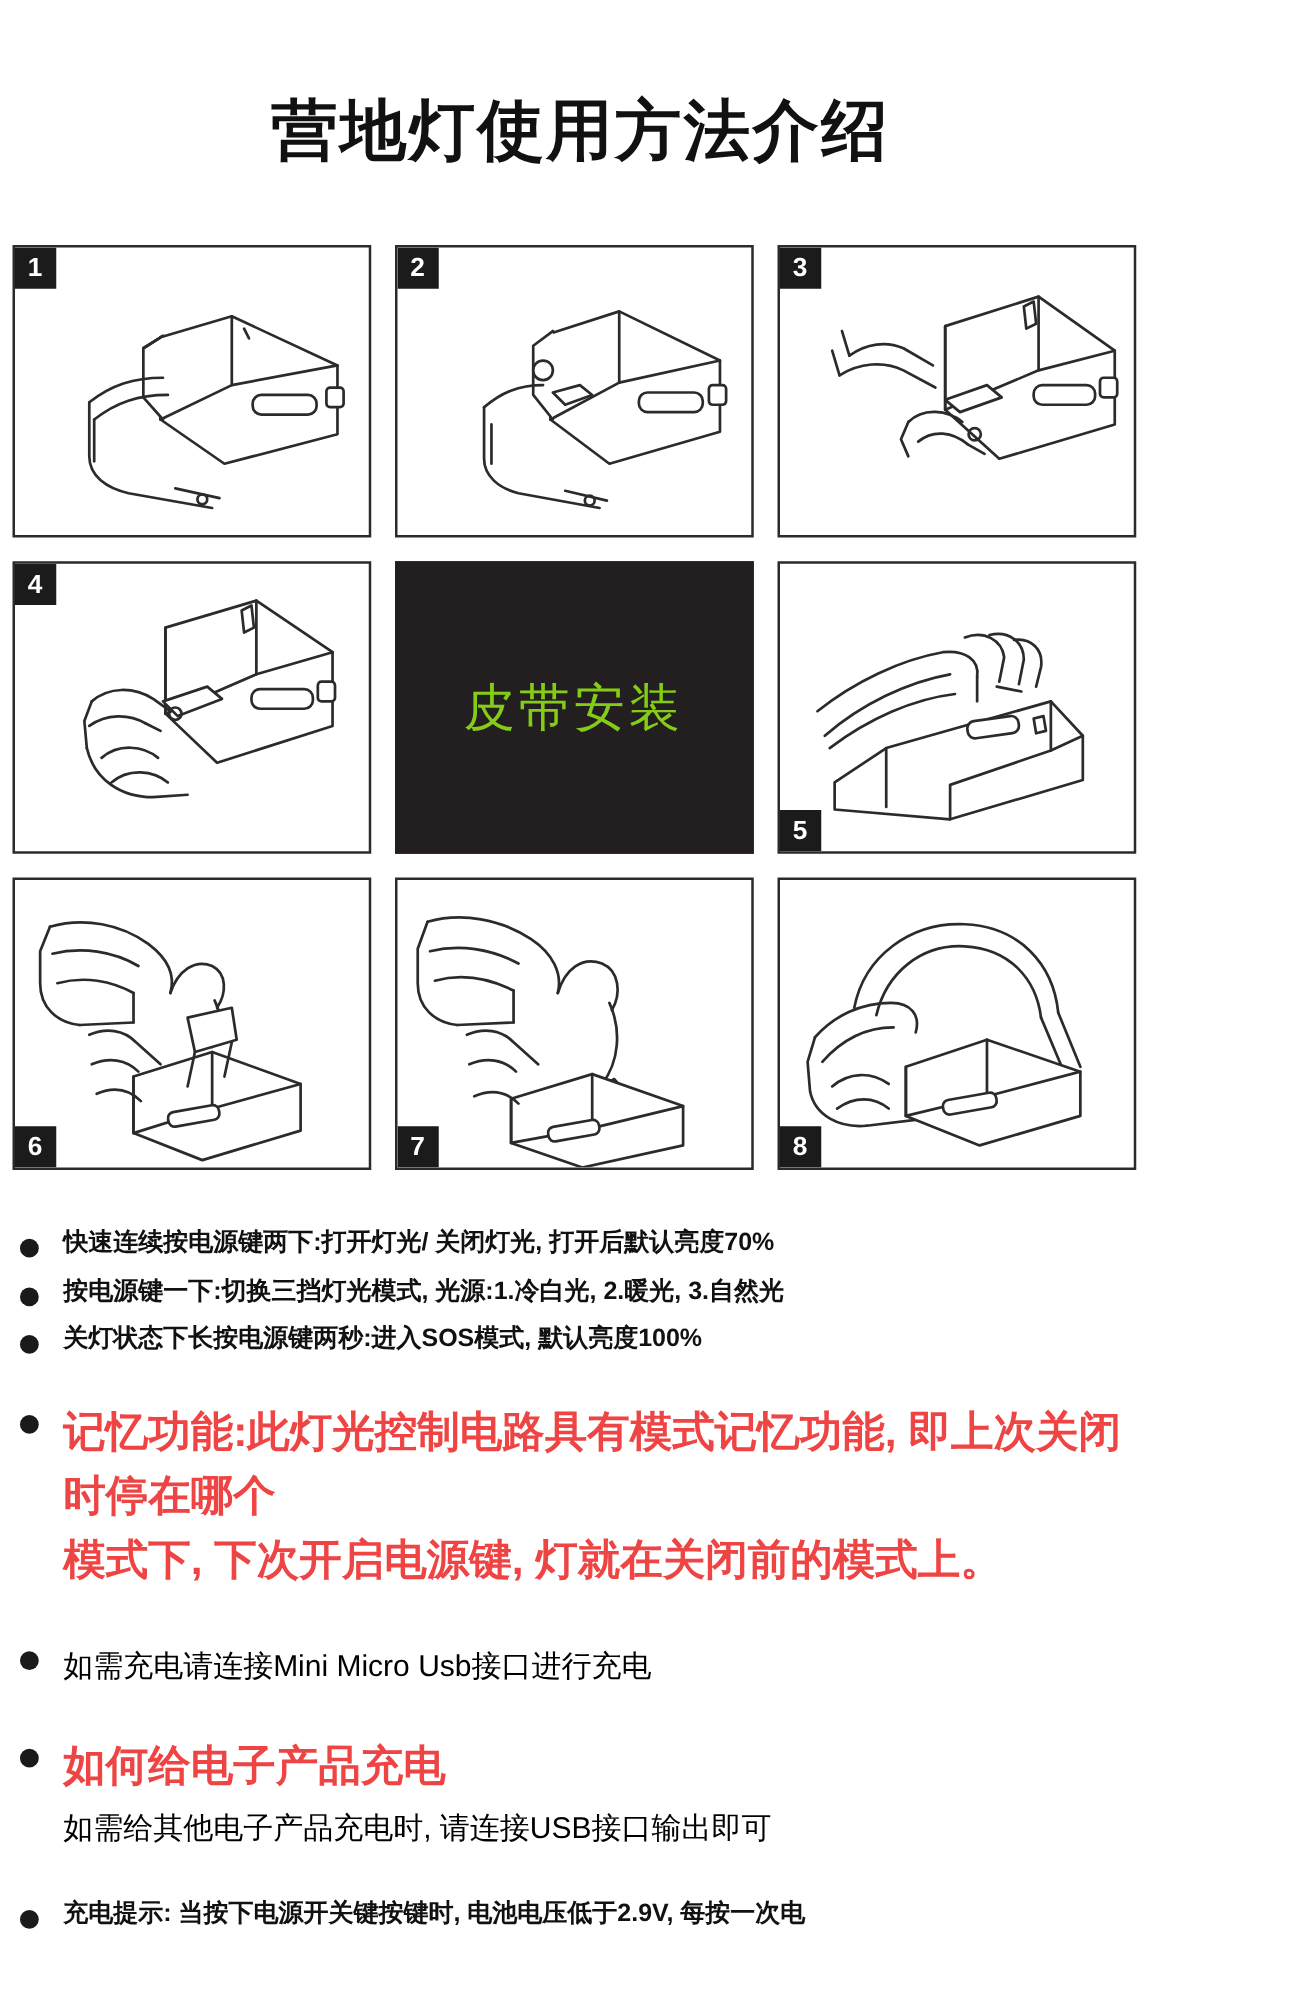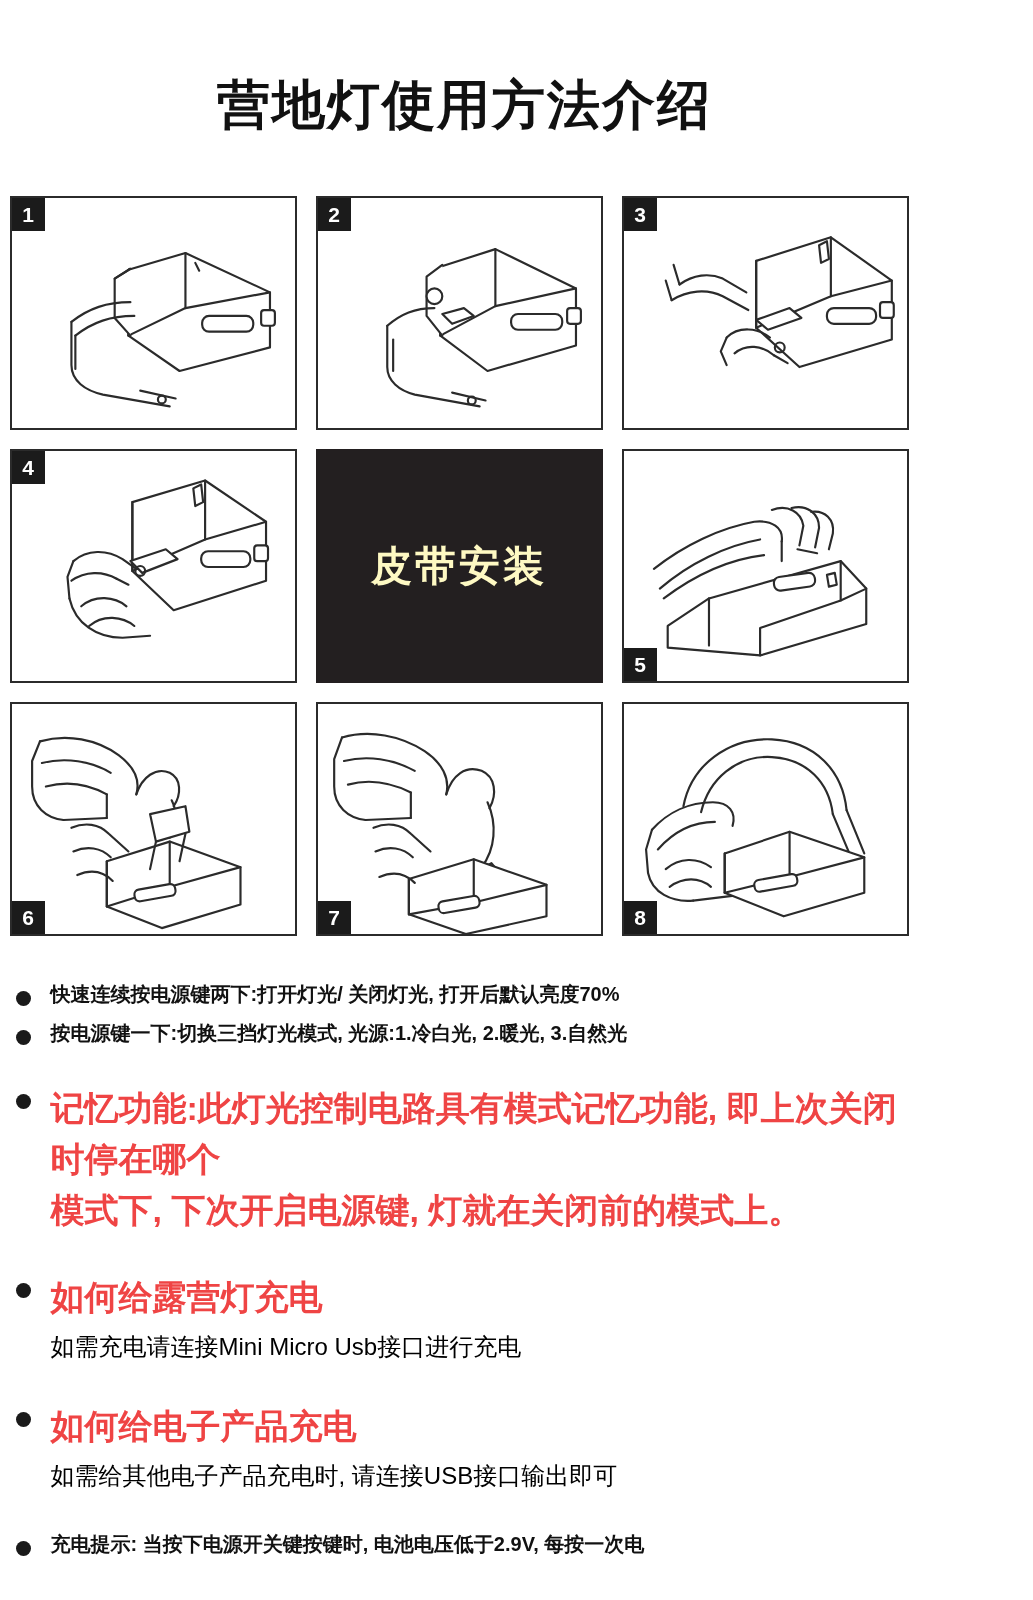--- a/index.html
+++ b/index.html
@@ -65,23 +65,23 @@
 
   .cell.dark {
     background: #231f20;
     border-color: #231f20;
     display: flex;
     flex-direction: column;
     align-items: center;
     justify-content: center;
   }
   .dark-line {
-    color: #fef9c3;
+    color: #84cc16;
     font-size: 41px;
-    font-weight: bold;
+    font-weight: normal;
     letter-spacing: 3px;
     line-height: 1.55;
   }
 
   .art { position: absolute; inset: 0; }
   .art svg { width: 100%; height: 100%; display: block; }
 
   
   .content {
     width: 910px;
@@ -337,38 +337,41 @@
 
     <div class="blk">
       <div class="row">
         <div class="dot"></div>
         <div class="row-text">快速连续按电源键两下:打开灯光/ 关闭灯光, 打开后默认亮度70%</div>
       </div>
       <div class="row">
         <div class="dot"></div>
         <div class="row-text">按电源键一下:切换三挡灯光模式, 光源:1.冷白光, 2.暖光, 3.自然光</div>
       </div>
+      <div class="row">
+        <div class="dot"></div>
+        <div class="row-text">关灯状态下长按电源键两秒:进入SOS模式, 默认亮度100%</div>
+      </div>
     </div>
 
     <div class="group-gap"></div>
 
     <div class="row">
       <div class="dot"></div>
       <div class="row-wrap">
         <div class="para">记忆功能:此灯光控制电路具有模式记忆功能, 即上次关闭时停在哪个</div>
         <div class="para">模式下, 下次开启电源键, 灯就在关闭前的模式上。</div>
       </div>
     </div>
 
     <div class="group-gap"></div>
 
     <div class="row">
       <div class="dot"></div>
       <div class="row-wrap">
-        <div class="para">如何给露营灯充电</div>
         <div class="sub">如需充电请连接Mini Micro Usb接口进行充电</div>
       </div>
     </div>
 
     <div class="group-gap"></div>
 
     <div class="row">
       <div class="dot"></div>
       <div class="row-wrap">
         <div class="para">如何给电子产品充电</div>

